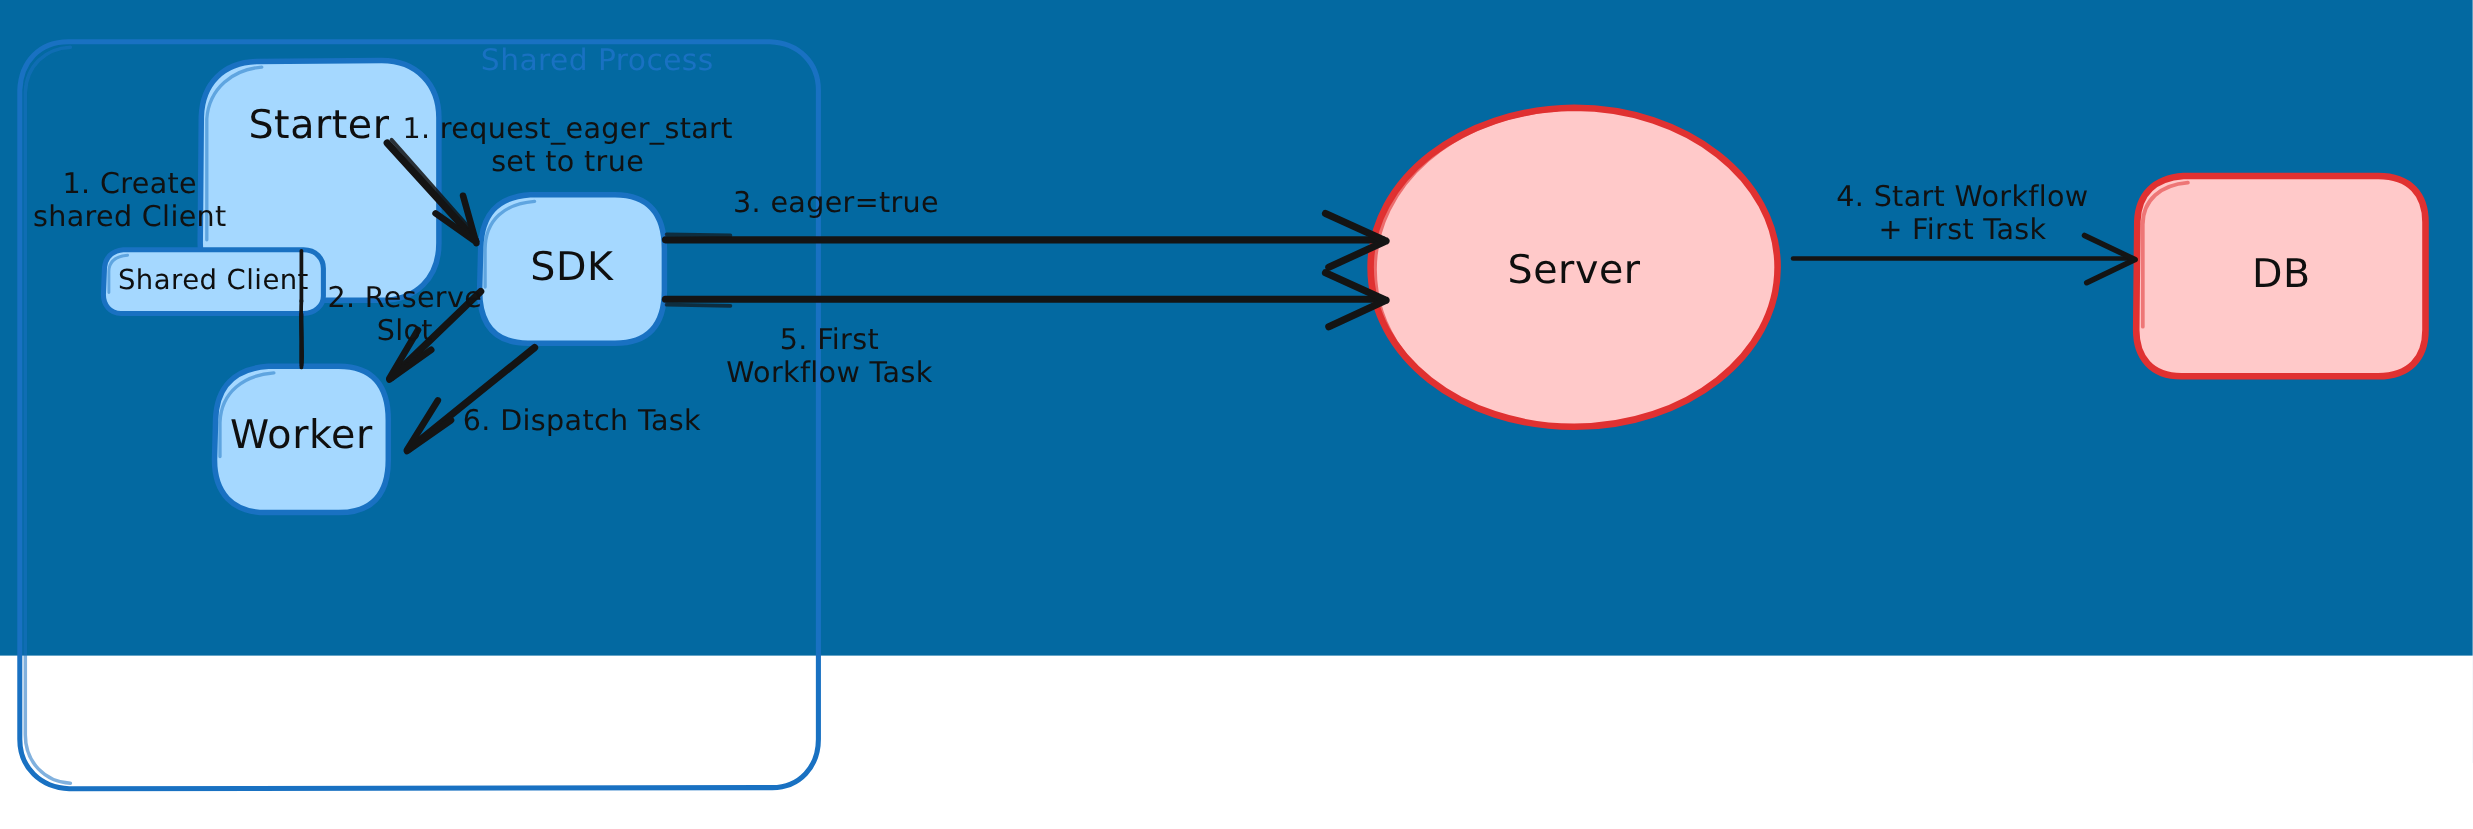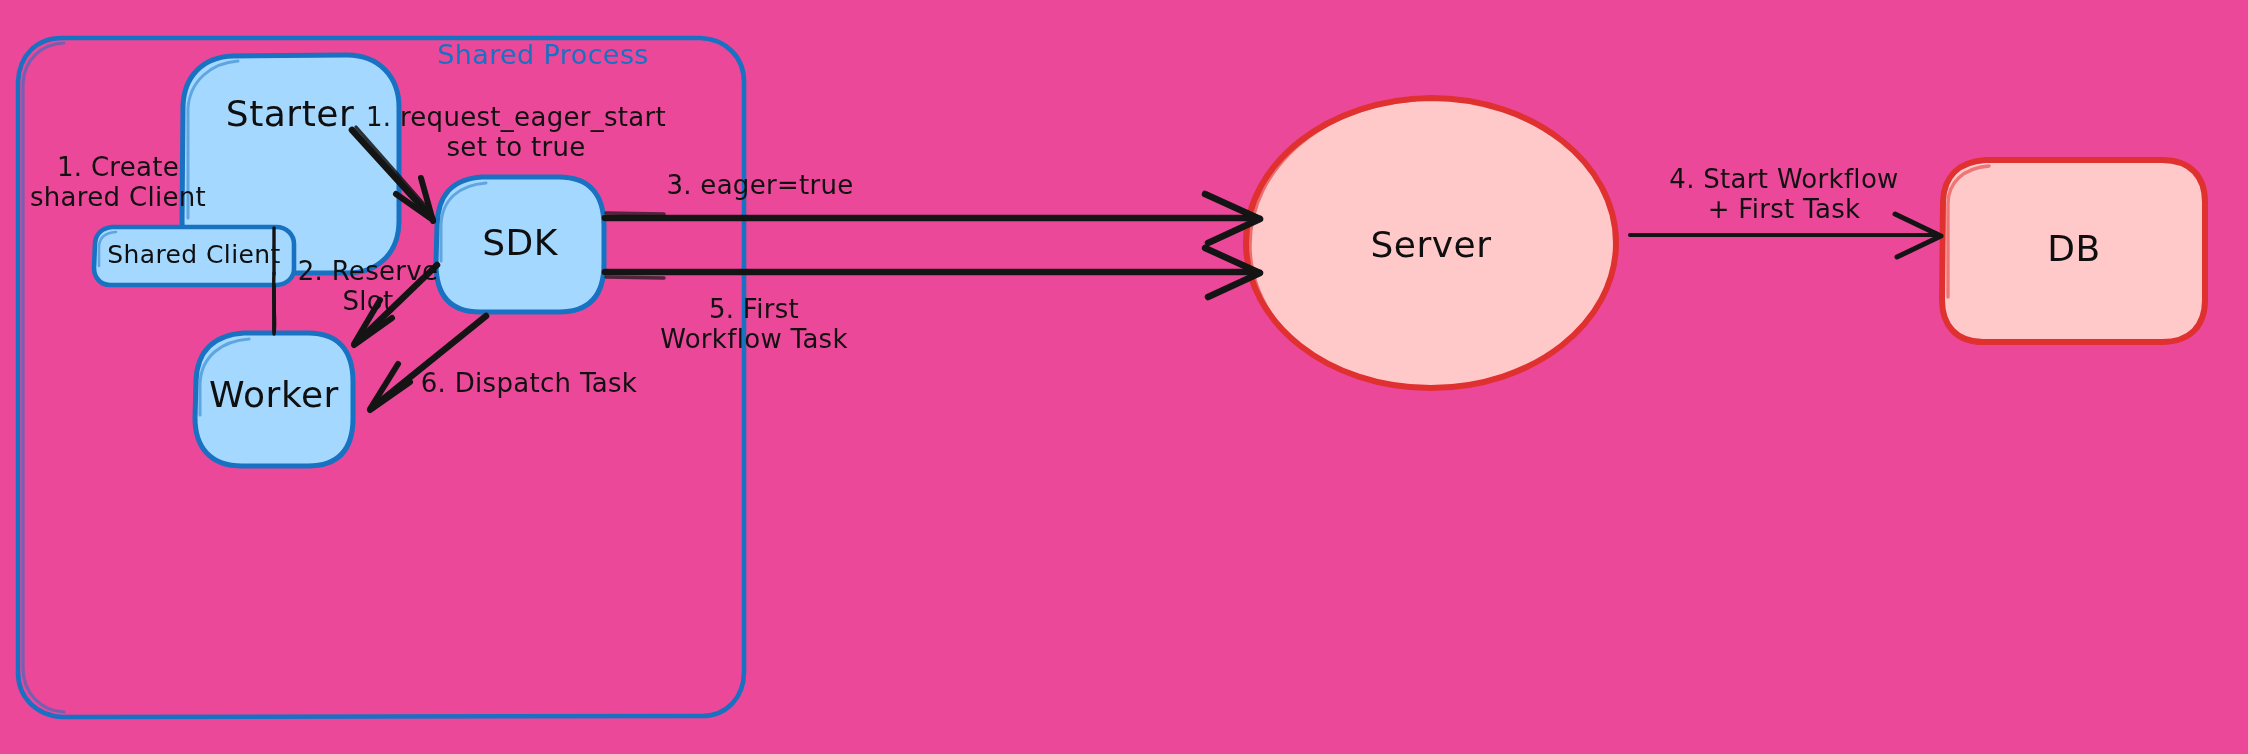--- a/index.html
+++ b/index.html
@@ -9,22 +9,22 @@
   }
   body {
     width: 2248px;
     height: 754px;
     overflow: hidden;
     font-family: "DejaVu Sans", sans-serif;
   }
   #diagram-root {
     position: relative;
     width: 2248px;
-    height: 754px;
-    background: #ec4899;
+    height: 596px;
+    background: #0369a1;
   }
   svg.canvas {
     position: absolute;
     top: 0; left: 0;
     width: 2248px;
     height: 754px;
   }
   text {
     font-family: "DejaVu Sans", sans-serif;
     dominant-baseline: middle;

